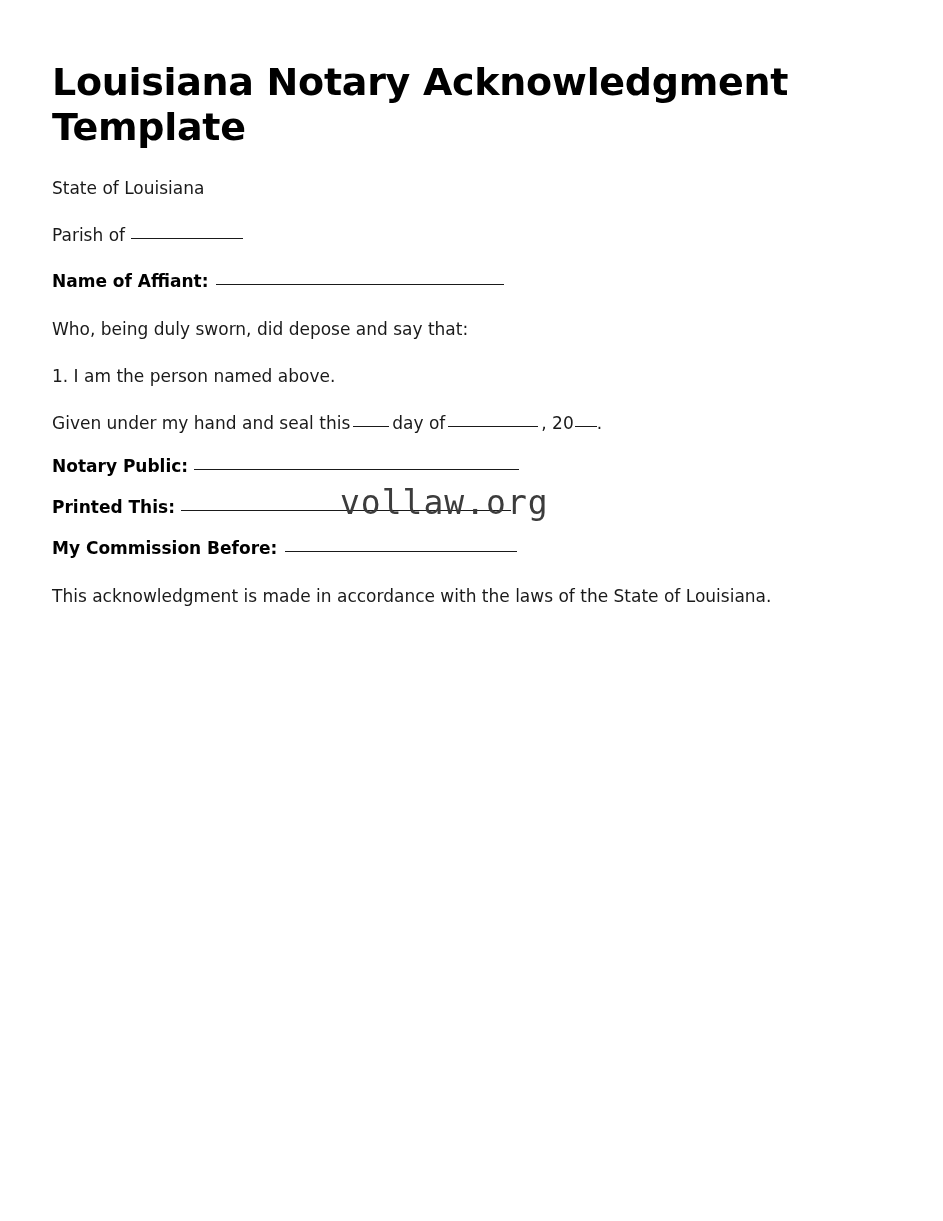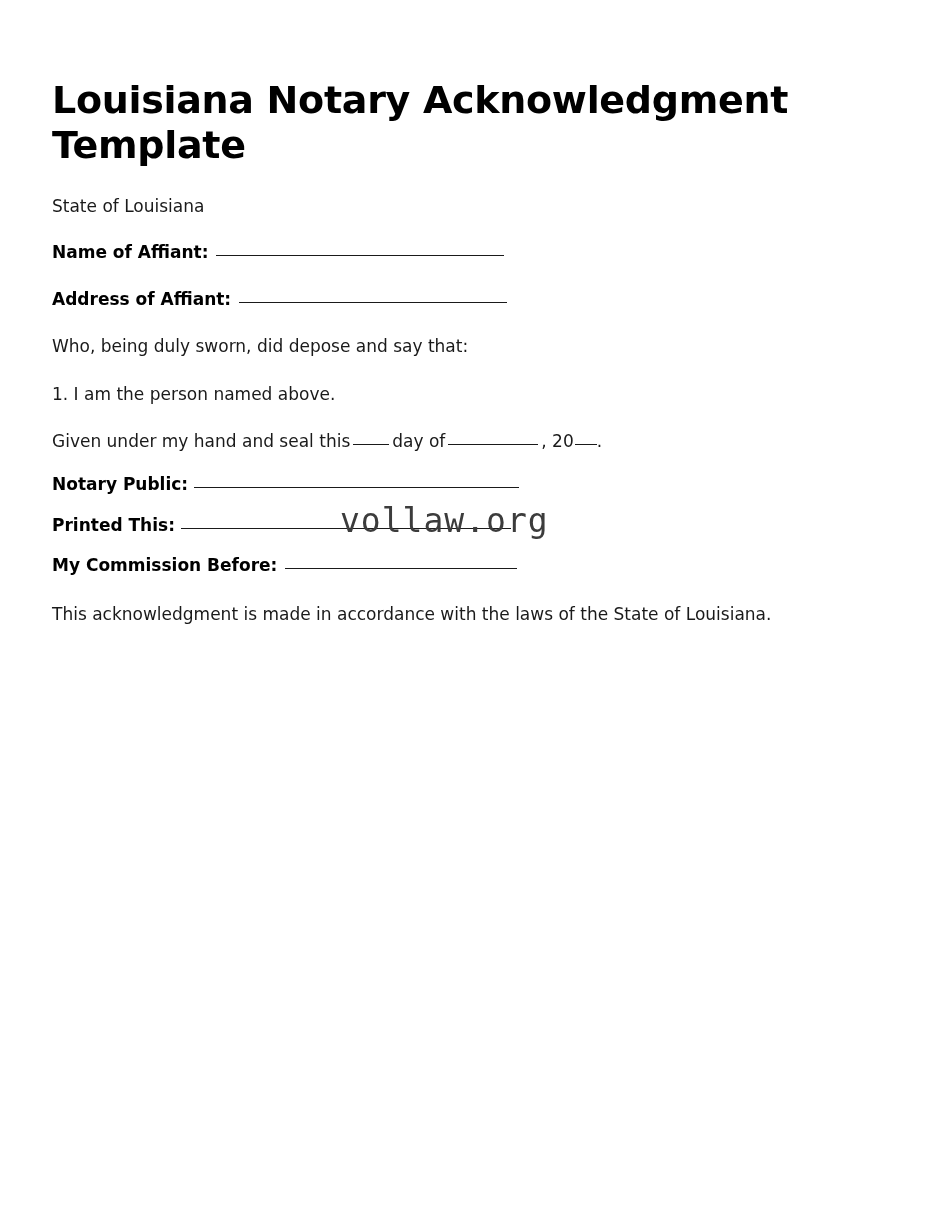--- a/index.html
+++ b/index.html
@@ -15,21 +15,21 @@
     font-family: "DejaVu Sans", "Liberation Sans", sans-serif;
     color: #1a1a1a;
     -webkit-font-smoothing: antialiased;
   }
   .page {
     position: absolute;
     left: 0; top: 0;
     width: 943px;
     height: 950px;
     box-sizing: border-box;
-    padding: 78px 56px 0 52px;
+    padding: 60px 56px 0 52px;
   }
   .doc-title {
     font-size: 38px;
     font-weight: 700;
     line-height: 1.18;
     letter-spacing: -0.3px;
     color: #000000;
     margin: 0 0 26px 0;
     max-width: 760px;
   }
@@ -98,29 +98,29 @@
 </style>
 </head>
 <body>
 
 <div class="page">
 
   <h1 class="doc-title">Louisiana Notary Acknowledgment Template</h1>
 
   <p class="para">State of Louisiana</p>
 
+  <p class="para">
+    <span>Parish of</span><span class="blank b-parish"></span>
+  </p>
 
 
   <p class="label-line">
     <span class="lbl">Name of Affiant:</span><span class="blank b-name"></span>
   </p>
 
-  <p class="label-line">
-    <span class="lbl">Address of Affiant:</span><span class="blank b-address"></span>
-  </p>
 
   <p class="para">Who, being duly sworn, did depose and say that:</p>
 
   <p class="para">1. I am the person named above.</p>
 
 
   <p class="para tight">
     <span>Given under my hand and seal this</span><span class="blank b-day"></span><span>day of</span><span class="blank b-month"></span><span>, 20</span><span class="blank b-year"></span><span>.</span>
   </p>
 

